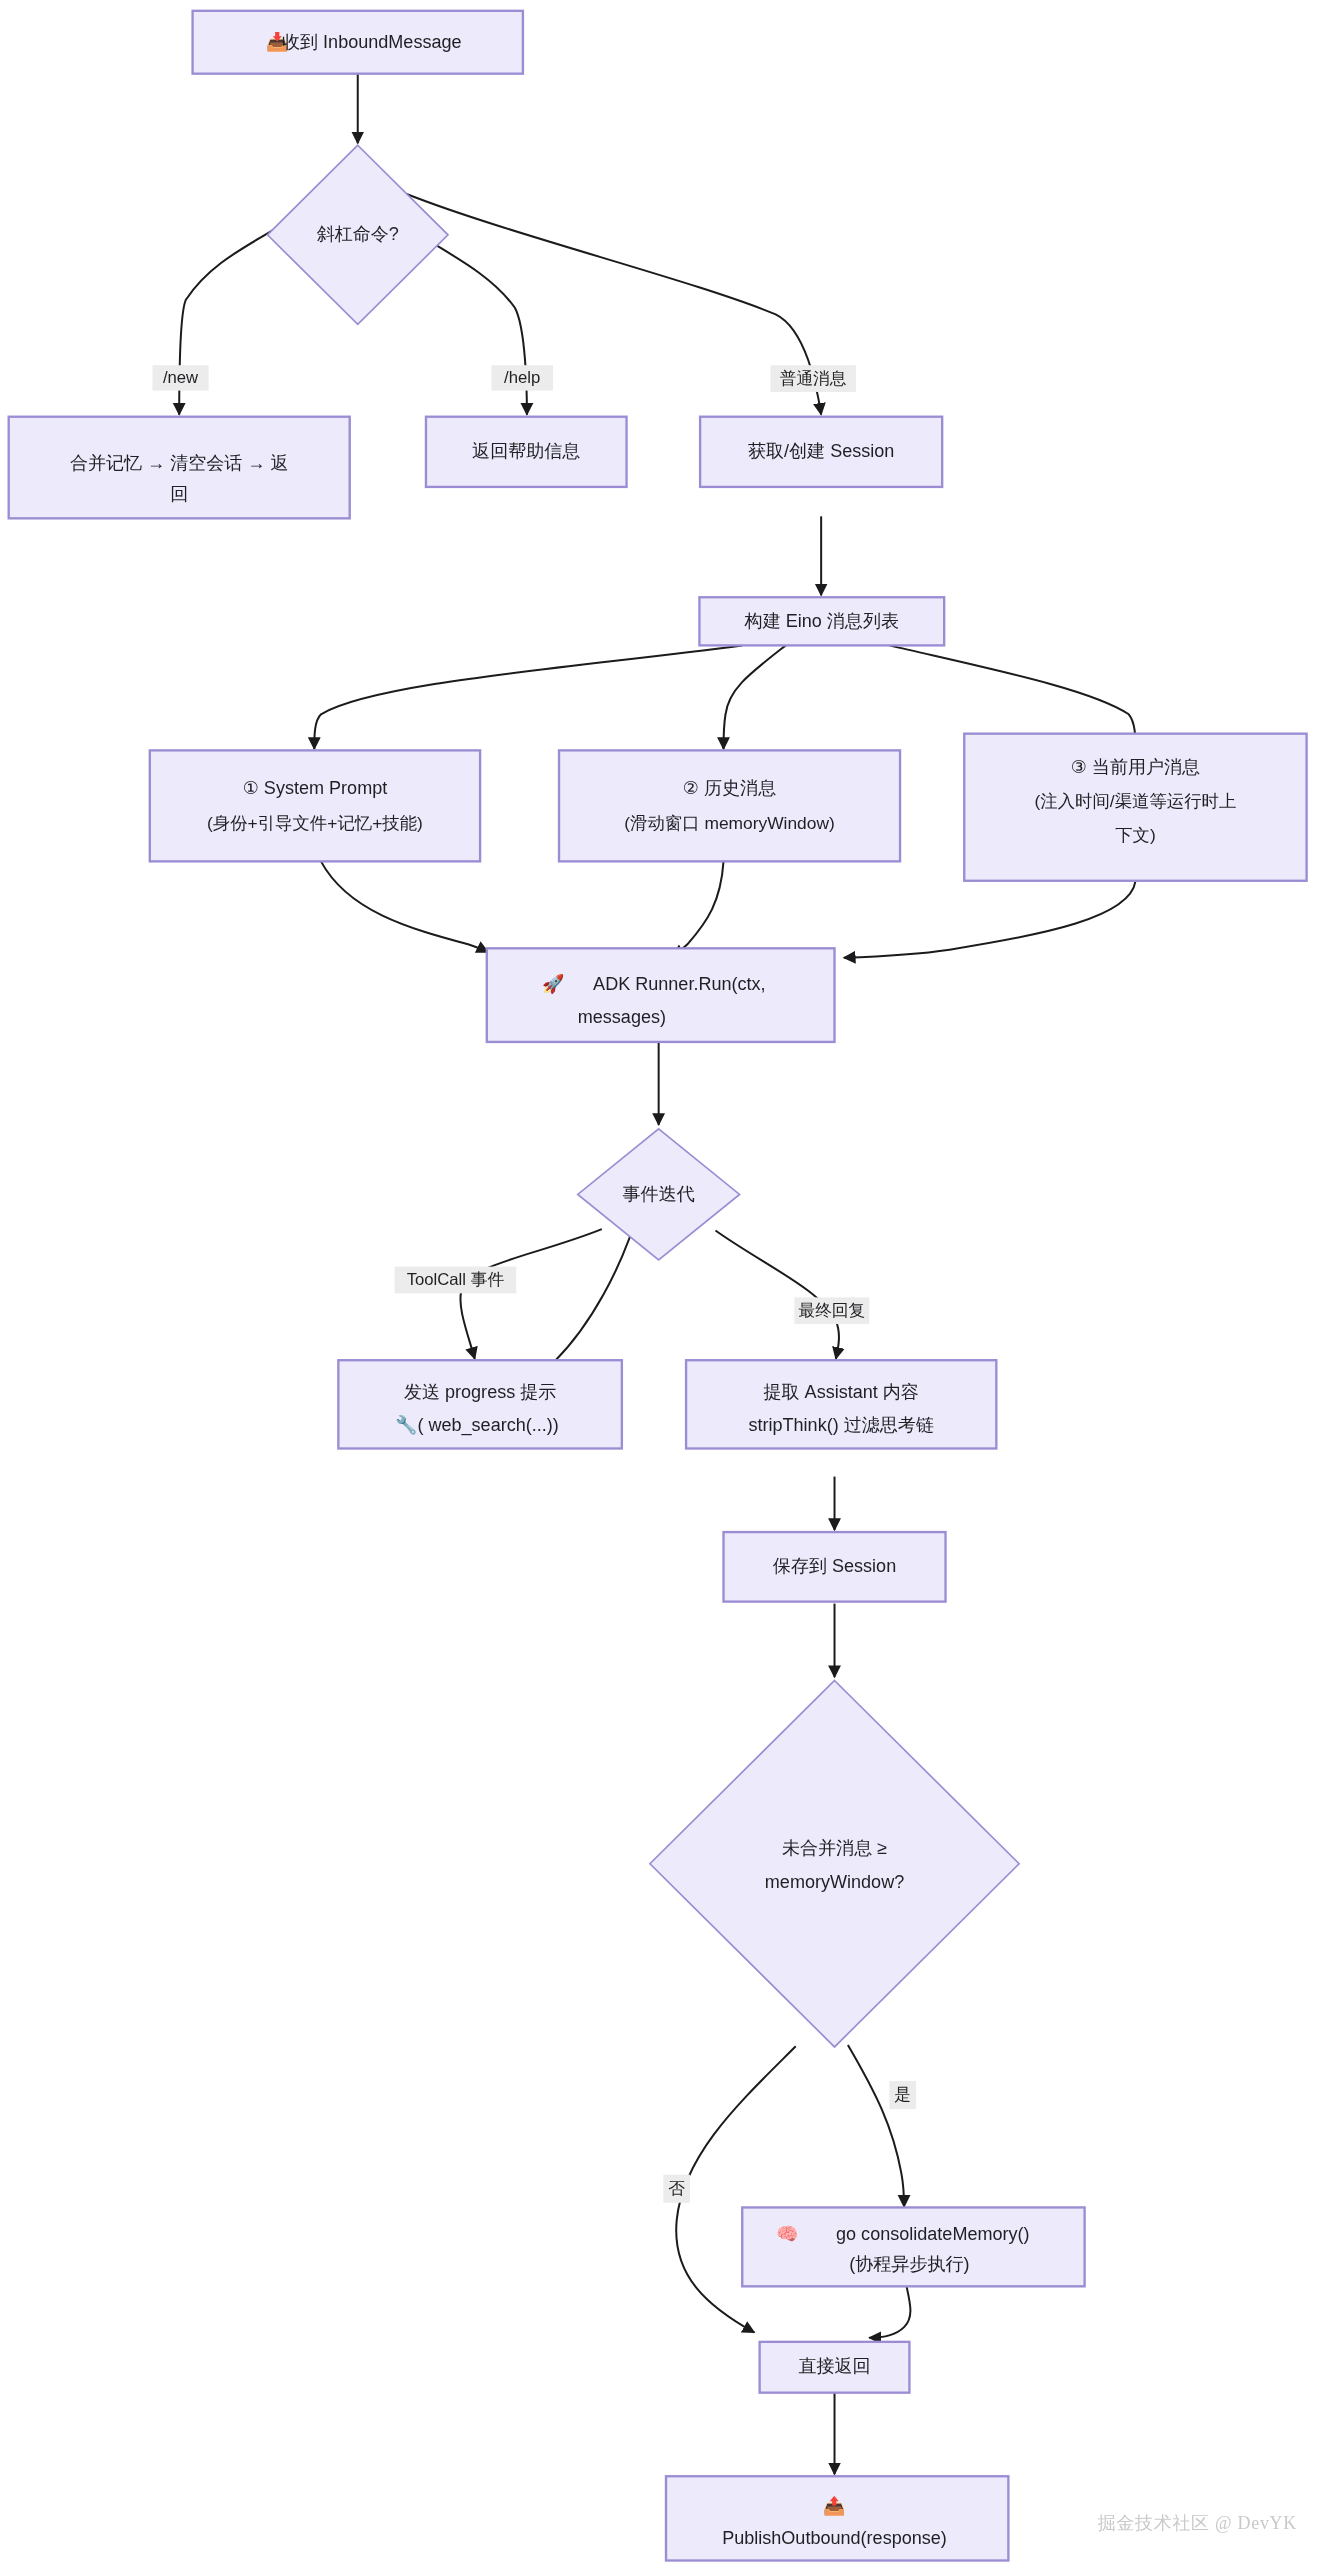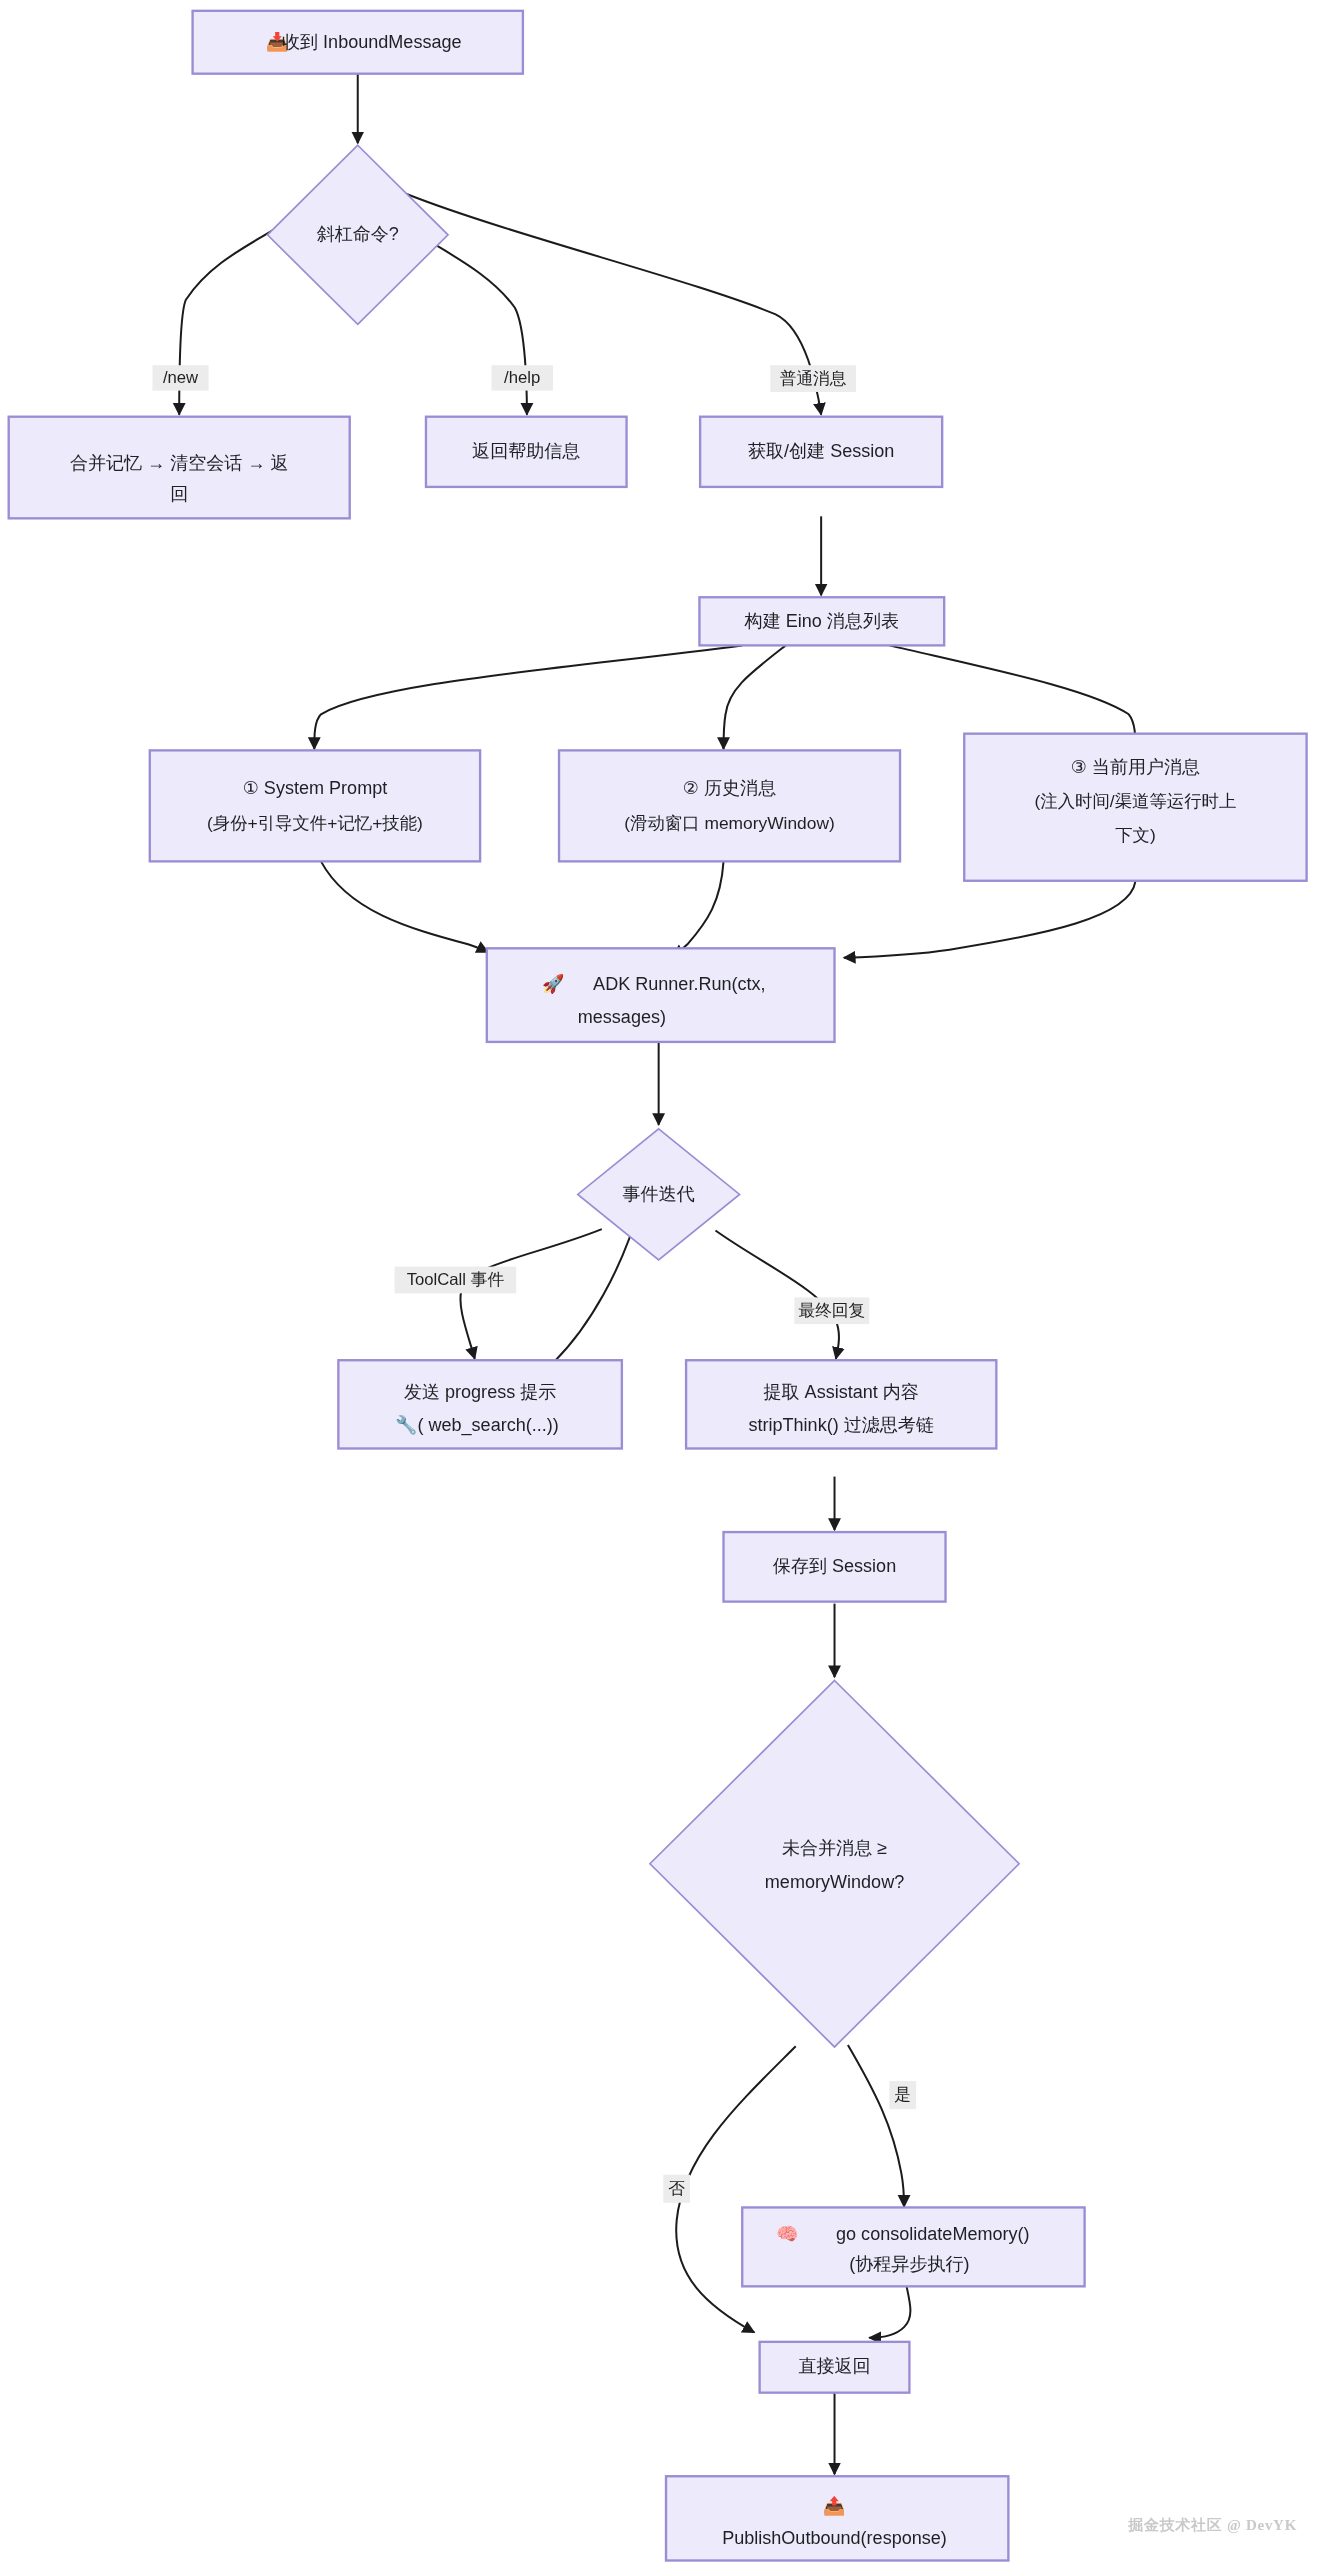--- a/index.html
+++ b/index.html
@@ -26,23 +26,22 @@
   .edgeLabelBg{fill:#ececec;}
   .edgeLabel{
     font-family:"Liberation Sans","DejaVu Sans",sans-serif;
     font-size:25px;fill:#1f2023;text-anchor:middle;
     dominant-baseline:middle;
   }
   .emoji{font-size:27px;text-anchor:middle;dominant-baseline:middle;}
   .watermark{
     position:absolute;right:29px;bottom:41px;
     font-family:"Liberation Serif","DejaVu Serif",serif;
-    font-size:15px;color:#c9c9c9;white-space:nowrap;
+    font-size:18px;color:#c9c9c9;white-space:nowrap;
     letter-spacing:0.7px;
-    font-weight:bold;
   }
 </style>
 </head>
 <body>
 
 <svg id="flow" viewBox="0 0 1983 3852" xmlns="http://www.w3.org/2000/svg">
 
   <defs>
     <marker id="ah" viewBox="0 0 12 12" refX="10" refY="6" markerWidth="7" markerHeight="7" orient="auto-start-reverse">
       <path d="M 0 0.5 L 11 6 L 0 11.5 z" class="edgeHead"></path>

